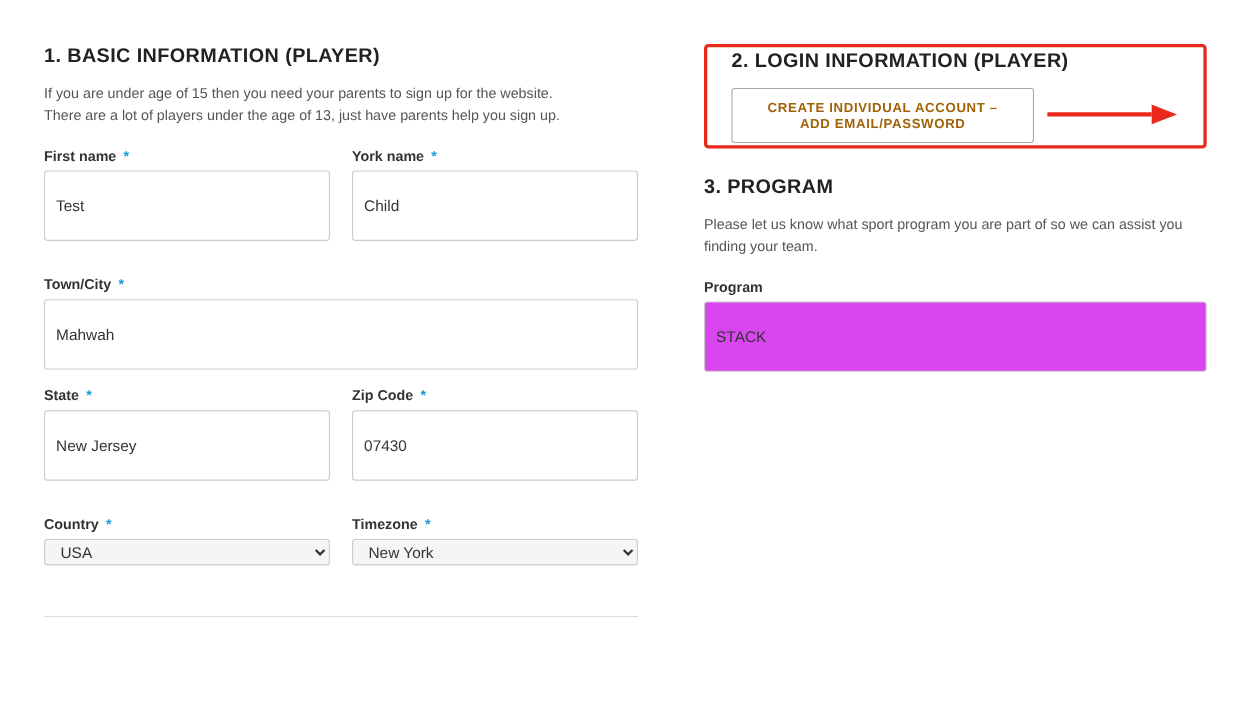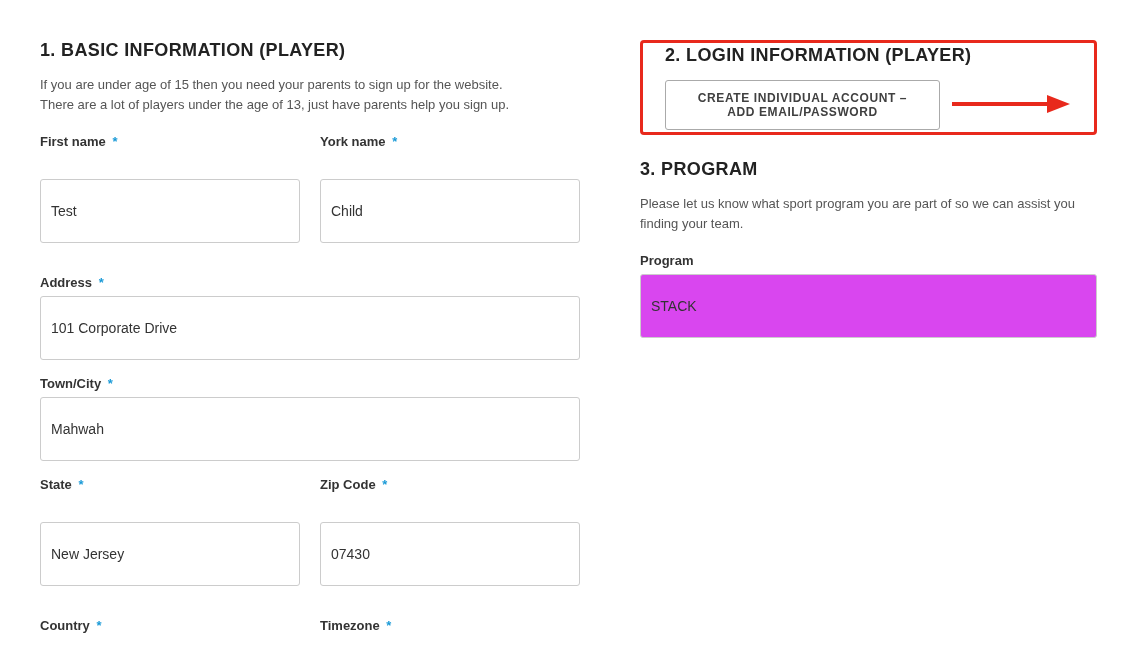--- a/index.html
+++ b/index.html
@@ -43,21 +43,20 @@
       margin-bottom: 16px;
     }
     .form-group {
       display: flex;
       flex-direction: column;
       flex: 1;
       margin-bottom: 16px;
     }
     .form-group.half {
       flex: 1;
-      gap: 24px;
     }
     label {
       font-size: 13px;
       font-weight: 600;
       margin-bottom: 6px;
       color: #333;
     }
     label .required {
       color: #1a9ad7;
       margin-left: 3px;
@@ -90,21 +89,21 @@
     }
     .create-account-btn {
       border: 1px solid #aaa;
       border-radius: 3px;
       background: #fff;
       padding: 10px 18px;
       font-size: 12px;
       font-weight: 700;
       letter-spacing: 0.05em;
       text-transform: uppercase;
-      color: #404040;
+      color: #a16207;
       cursor: pointer;
       display: inline-block;
     }
     .arrow-container {
       display: flex;
       align-items: center;
       gap: 12px;
       margin-top: 4px;
     }
     .red-arrow {
@@ -150,27 +149,20 @@
       </div>
       <div class="form-group half">
         <label>
           <span>York name</span>
           <span class="required">*</span>
         </label>
         <input type="text" value="Child" style="">
       </div>
     </div>
 
-    <div class="form-group">
-      <label>
-        <span>Address</span>
-        <span class="required">*</span>
-      </label>
-      <input type="text" value="101 Corporate Drive" style="">
-    </div>
 
     <div class="form-group">
       <label>
         <span>Town/City</span>
         <span class="required">*</span>
       </label>
       <input type="text" value="Mahwah" style="">
     </div>
 
     <div class="form-row">

